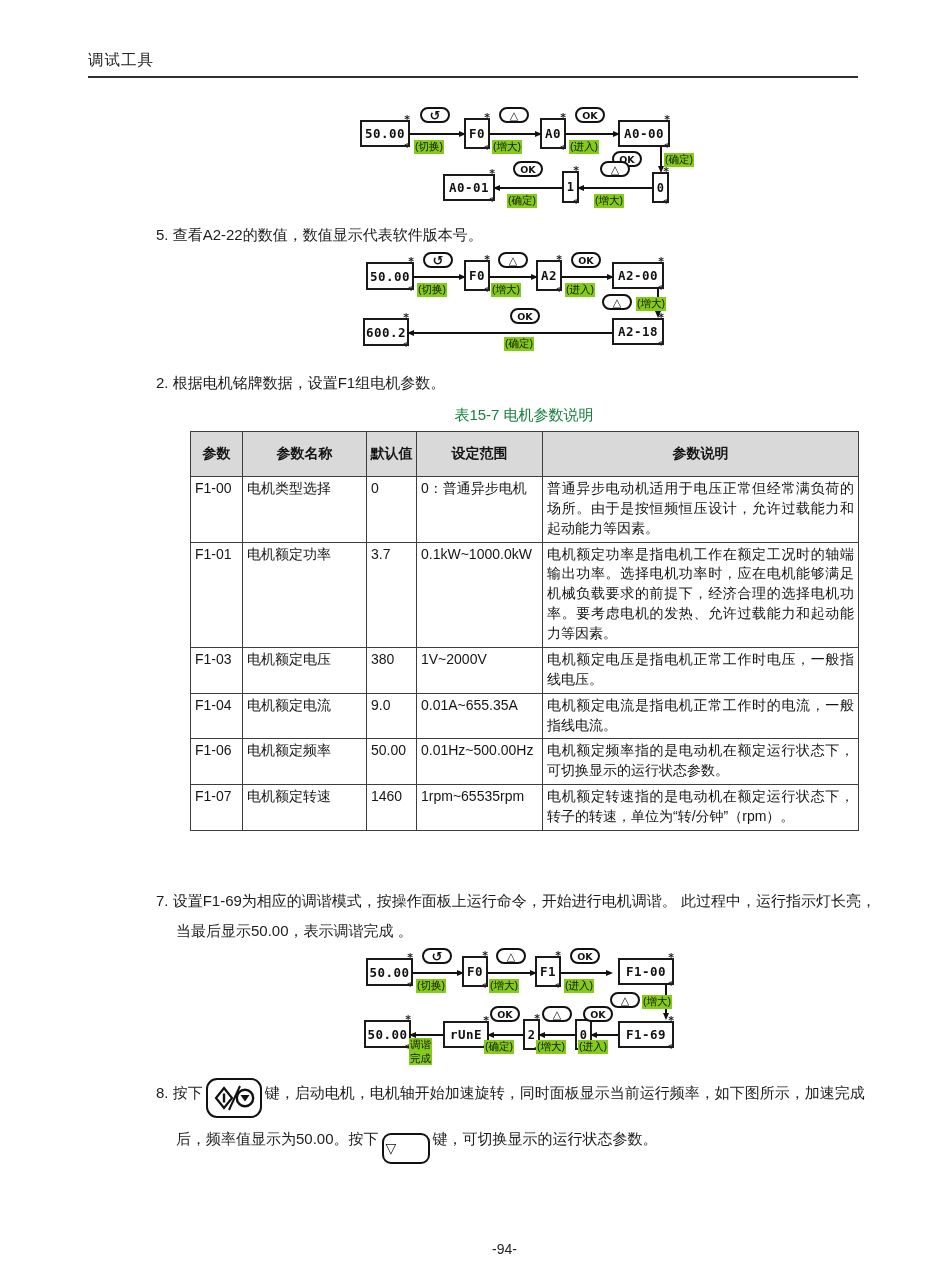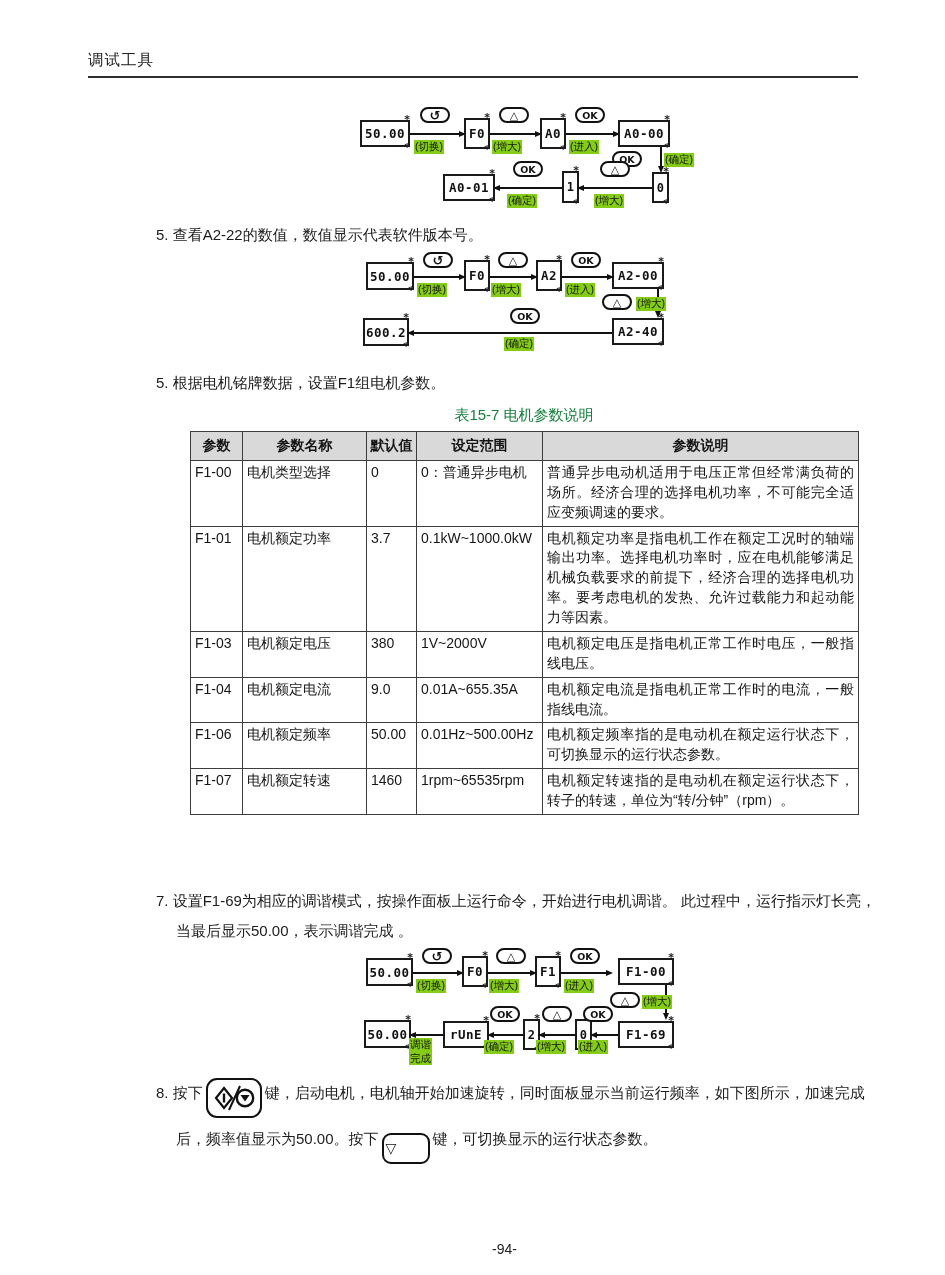--- a/index.html
+++ b/index.html
@@ -46,21 +46,21 @@
   
   .tbl-caption{position:absolute;left:190px;top:406px;width:668px;text-align:center;font-size:15px;color:#15803d;}
   table.params{
     position:absolute;left:190px;top:431px;width:668px;border-collapse:collapse;table-layout:fixed;
     font-size:14px;color:#151515;
   }
   table.params th,table.params td{
     border:1px solid #3d3d3d;padding:2px 4px 3px 4px;vertical-align:top;line-height:1.42;
     overflow:hidden;
   }
-  table.params th{background:#d9d9d9;font-weight:bold;text-align:center;padding:4px 2px;}
+  table.params th{background:#d9d9d9;font-weight:bold;text-align:center;padding:12px 2px;}
   table.params td.desc{text-align:justify;}
   
   .runstop-key{
     display:inline-flex;align-items:center;justify-content:center;width:52px;height:36px;
     border:2.5px solid #111;border-radius:11px;background:#fff;vertical-align:-13px;margin:0 3px;
   }
   .down-key{
     display:inline-flex;align-items:center;justify-content:center;width:44px;height:27px;
     border:2.5px solid #111;border-radius:9px;background:#fff;vertical-align:-9px;margin:0 3px;
     font-size:14px;font-weight:bold;color:#111;
@@ -115,28 +115,28 @@
   <div class="key up" style="left:138px;top:0px;">△</div>
   <div class="alabel" style="left:131px;top:31px;">(增大)</div>
   <div class="lcd" style="left:176px;top:8px;width:26px;height:31px;">A2</div>
   <div class="ah r" style="left:202px;top:24px;width:50px;"></div>
   <div class="key" style="left:211px;top:0px;">OK</div>
   <div class="alabel" style="left:205px;top:31px;">(进入)</div>
   <div class="lcd" style="left:252px;top:10px;width:52px;height:27px;">A2-00</div>
   <div class="av d" style="left:297px;top:37px;height:23px;"></div>
   <div class="key up" style="left:242px;top:42px;">△</div>
   <div class="alabel" style="left:276px;top:45px;">(增大)</div>
-  <div class="lcd" style="left:252px;top:66px;width:52px;height:27px;">A2-40</div>
+  <div class="lcd" style="left:252px;top:66px;width:52px;height:27px;">A2-18</div>
   <div class="ah l" style="left:49px;top:80px;width:203px;"></div>
   <div class="key" style="left:150px;top:56px;">OK</div>
   <div class="alabel" style="left:144px;top:85px;">(确定)</div>
   <div class="lcd" style="left:3px;top:66px;width:46px;height:28px;">600.2</div>
 </div>
 
-<div class="para" style="left:156px;top:368px;width:700px;">5. 根据电机铭牌数据，设置F1组电机参数。</div>
+<div class="para" style="left:156px;top:368px;width:700px;">2. 根据电机铭牌数据，设置F1组电机参数。</div>
 
 <div class="tbl-caption">表15-7 电机参数说明</div>
 
 <table class="params">
   <colgroup>
       <col style="width:52px">
       <col style="width:124px">
       <col style="width:50px">
       <col style="width:126px">
       <col style="width:316px">
@@ -147,21 +147,21 @@
     <th>参数名称</th>
     <th>默认值</th>
     <th>设定范围</th>
     <th>参数说明</th>
   </tr>
   <tr>
     <td>F1-00</td>
     <td>电机类型选择</td>
     <td>0</td>
     <td>0：普通异步电机</td>
-    <td class="desc">普通异步电动机适用于电压正常但经常满负荷的场所。经济合理的选择电机功率，不可能完全适应变频调速的要求。</td>
+    <td class="desc">普通异步电动机适用于电压正常但经常满负荷的场所。由于是按恒频恒压设计，允许过载能力和起动能力等因素。</td>
   </tr>
   <tr>
     <td>F1-01</td>
     <td>电机额定功率</td>
     <td>3.7</td>
     <td>0.1kW~1000.0kW</td>
     <td class="desc">电机额定功率是指电机工作在额定工况时的轴端输出功率。选择电机功率时，应在电机能够满足机械负载要求的前提下，经济合理的选择电机功率。要考虑电机的发热、允许过载能力和起动能力等因素。</td>
   </tr>
   <tr>
     <td>F1-03</td>

